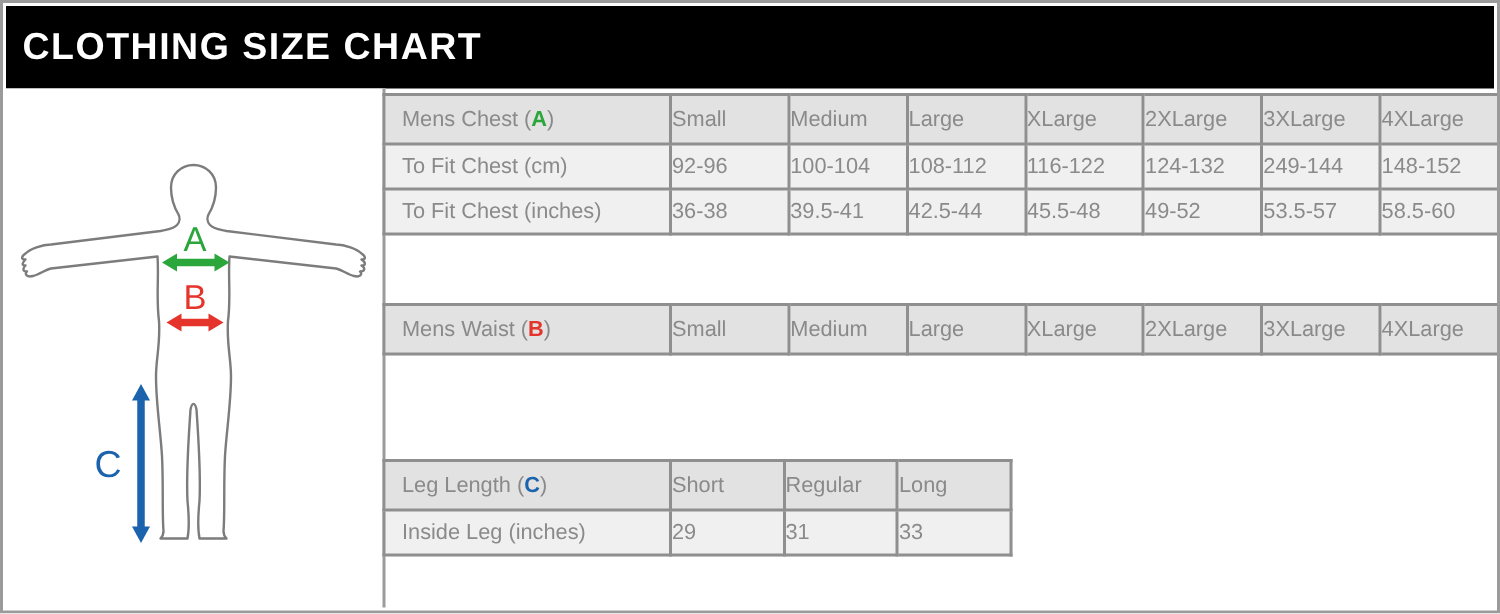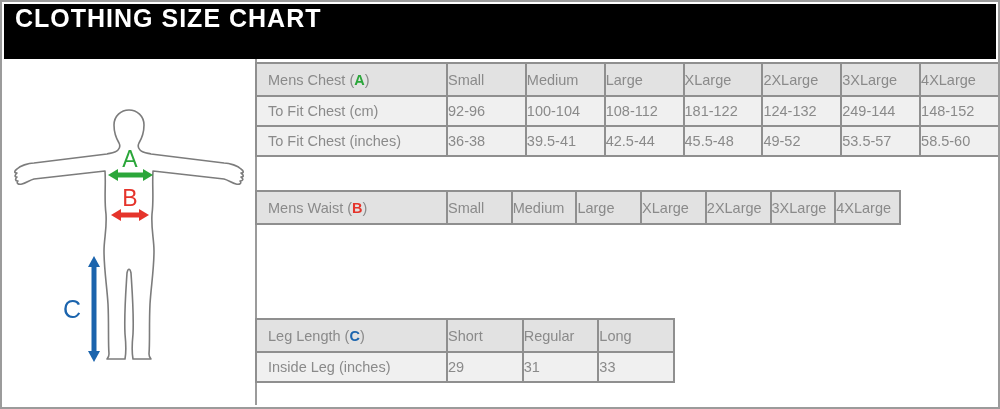--- a/index.html
+++ b/index.html
@@ -2,42 +2,42 @@
 <html><head>
 <meta charset="utf-8">
 <style>
   html,body{margin:0;padding:0;background:#ffffff;font-family:"Liberation Sans",sans-serif;}
   .sheet{
     position:relative;width:1000px;height:409px;box-sizing:border-box;
     border:2px solid #9b9b9b;background:#ffffff;overflow:hidden;
   }
   .titlebar{
     position:absolute;left:2px;top:2px;right:2px;height:55px;background:#000000;
-    display:flex;
+    display:flex;align-items:center;
   }
   .titlebar .title{
     color:#ffffff;font-size:25px;letter-spacing:1px;padding-left:11px;font-weight:600;
   }
   .figure-panel{
     position:absolute;left:2px;top:57px;width:251px;bottom:2px;background:#ffffff;
     border-right:2px solid #9b9b9b;box-sizing:content-box;
   }
   .figure-panel svg{position:absolute;left:0;top:0;}
   table.size-table{
     position:absolute;border-collapse:collapse;table-layout:fixed;background:#f0f0f0;
   }
   table.size-table td{
     border:2px solid #8f8f8f;color:#8a8a8a;font-size:14.5px;text-align:left;
     height:28px;padding:0;overflow:hidden;white-space:nowrap;
   }
   table.size-table tr.head td{background:#e2e2e2;height:31px;margin-left:15px;}
   table.size-table td.label-cell{text-align:left;padding-left:11px;width:178px;}
   .t1{left:253px;top:60px;width:745px;}
-  .t2{left:253px;top:188px;width:646px;}
-  .t3{left:253px;top:316px;width:420px;}
+  .t2{left:253px;top:200px;width:745px;}
+  .t3{left:253px;top:304px;width:420px;}
   .mk-a{color:#2ba63a;font-weight:600;}
   .mk-b{color:#e5342b;font-weight:600;}
   .mk-c{color:#1b64ad;font-weight:600;}
 </style>
 </head>
 <body>
 
 <div class="sheet">
 
   <div class="titlebar">
@@ -125,21 +125,21 @@
       <td>XLarge</td>
       <td>2XLarge</td>
       <td>3XLarge</td>
       <td>4XLarge</td>
     </tr>
     <tr>
       <td class="label-cell">To Fit Chest (cm)</td>
       <td>92-96</td>
       <td>100-104</td>
       <td>108-112</td>
-      <td>181-122</td>
+      <td>116-122</td>
       <td>124-132</td>
       <td>249-144</td>
       <td>148-152</td>
     </tr>
     <tr>
       <td class="label-cell">To Fit Chest (inches)</td>
       <td>36-38</td>
       <td>39.5-41</td>
       <td>42.5-44</td>
       <td>45.5-48</td>

